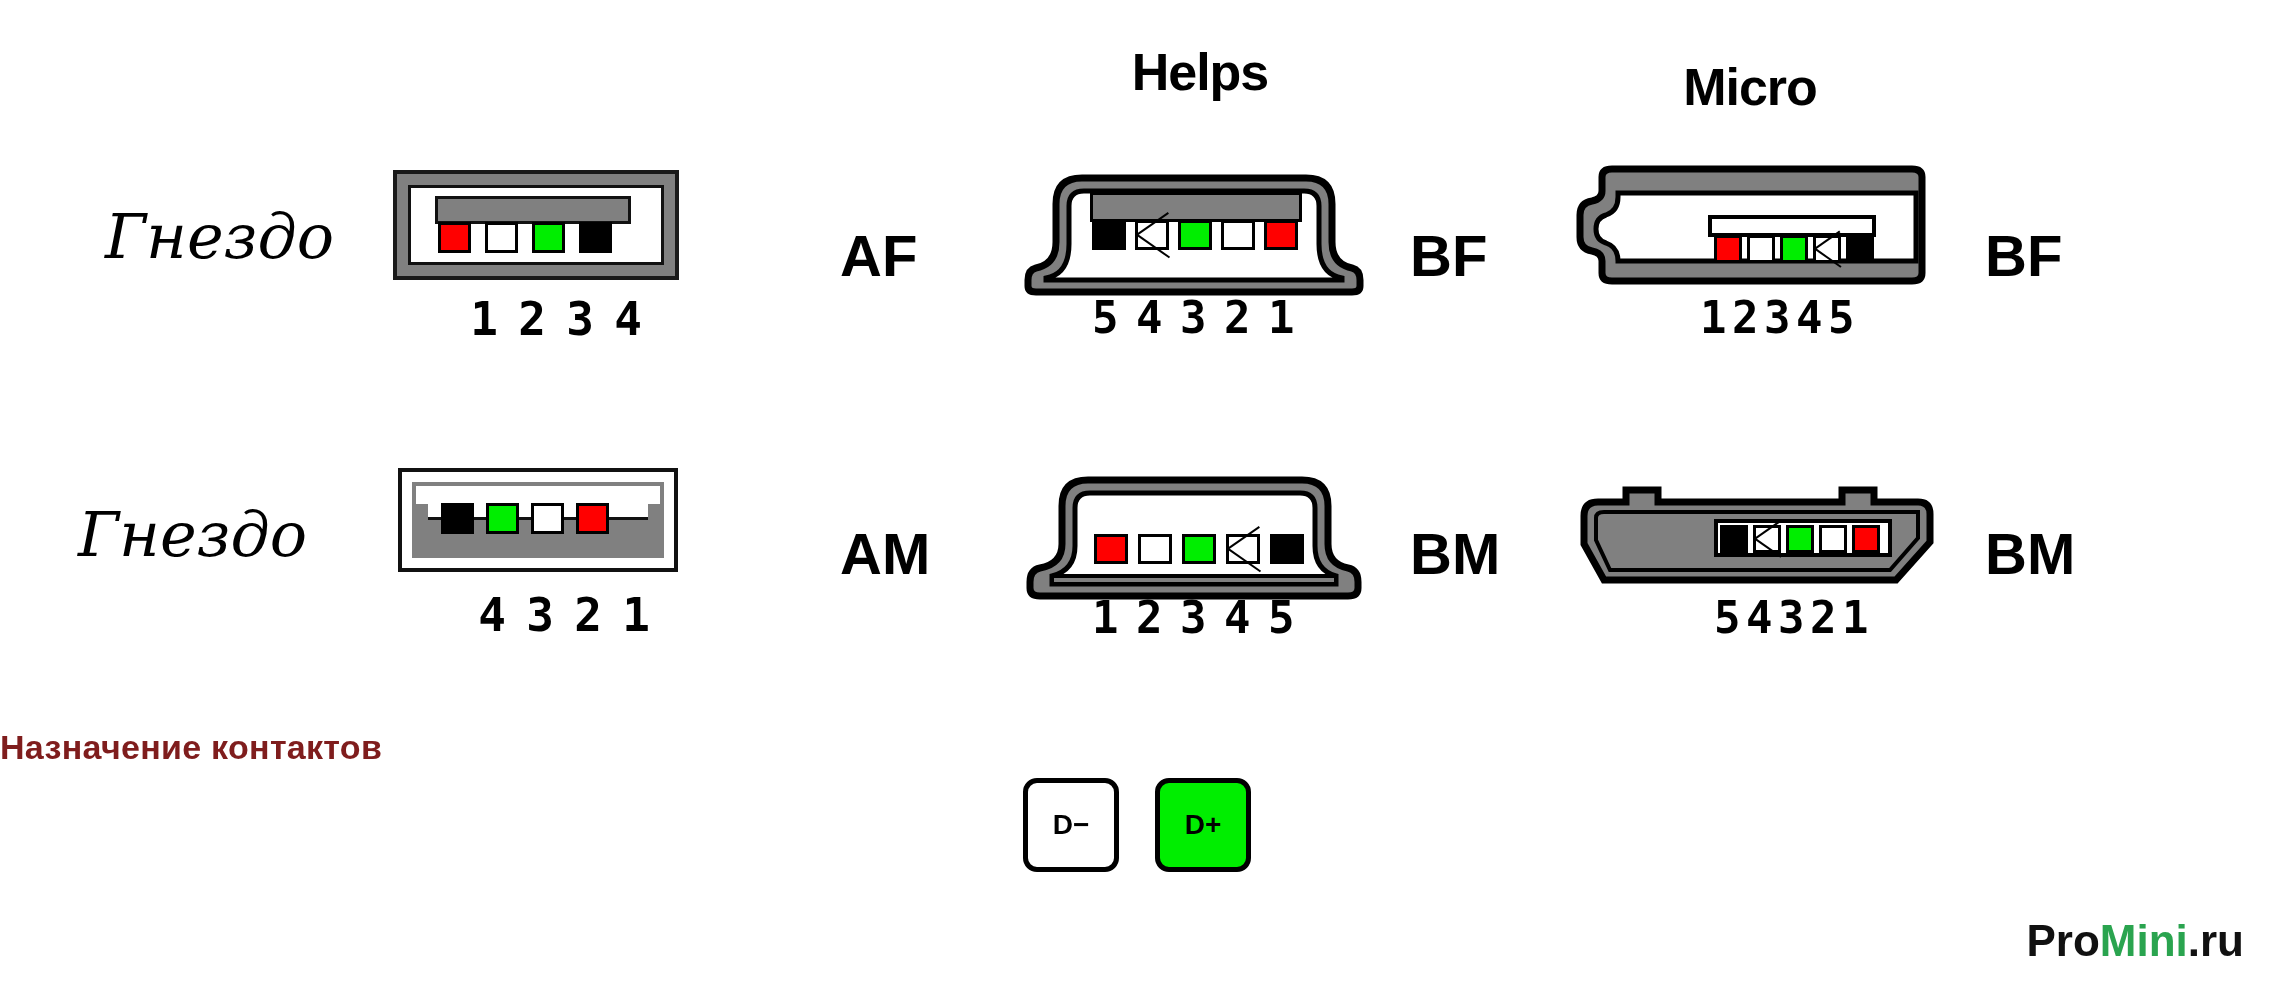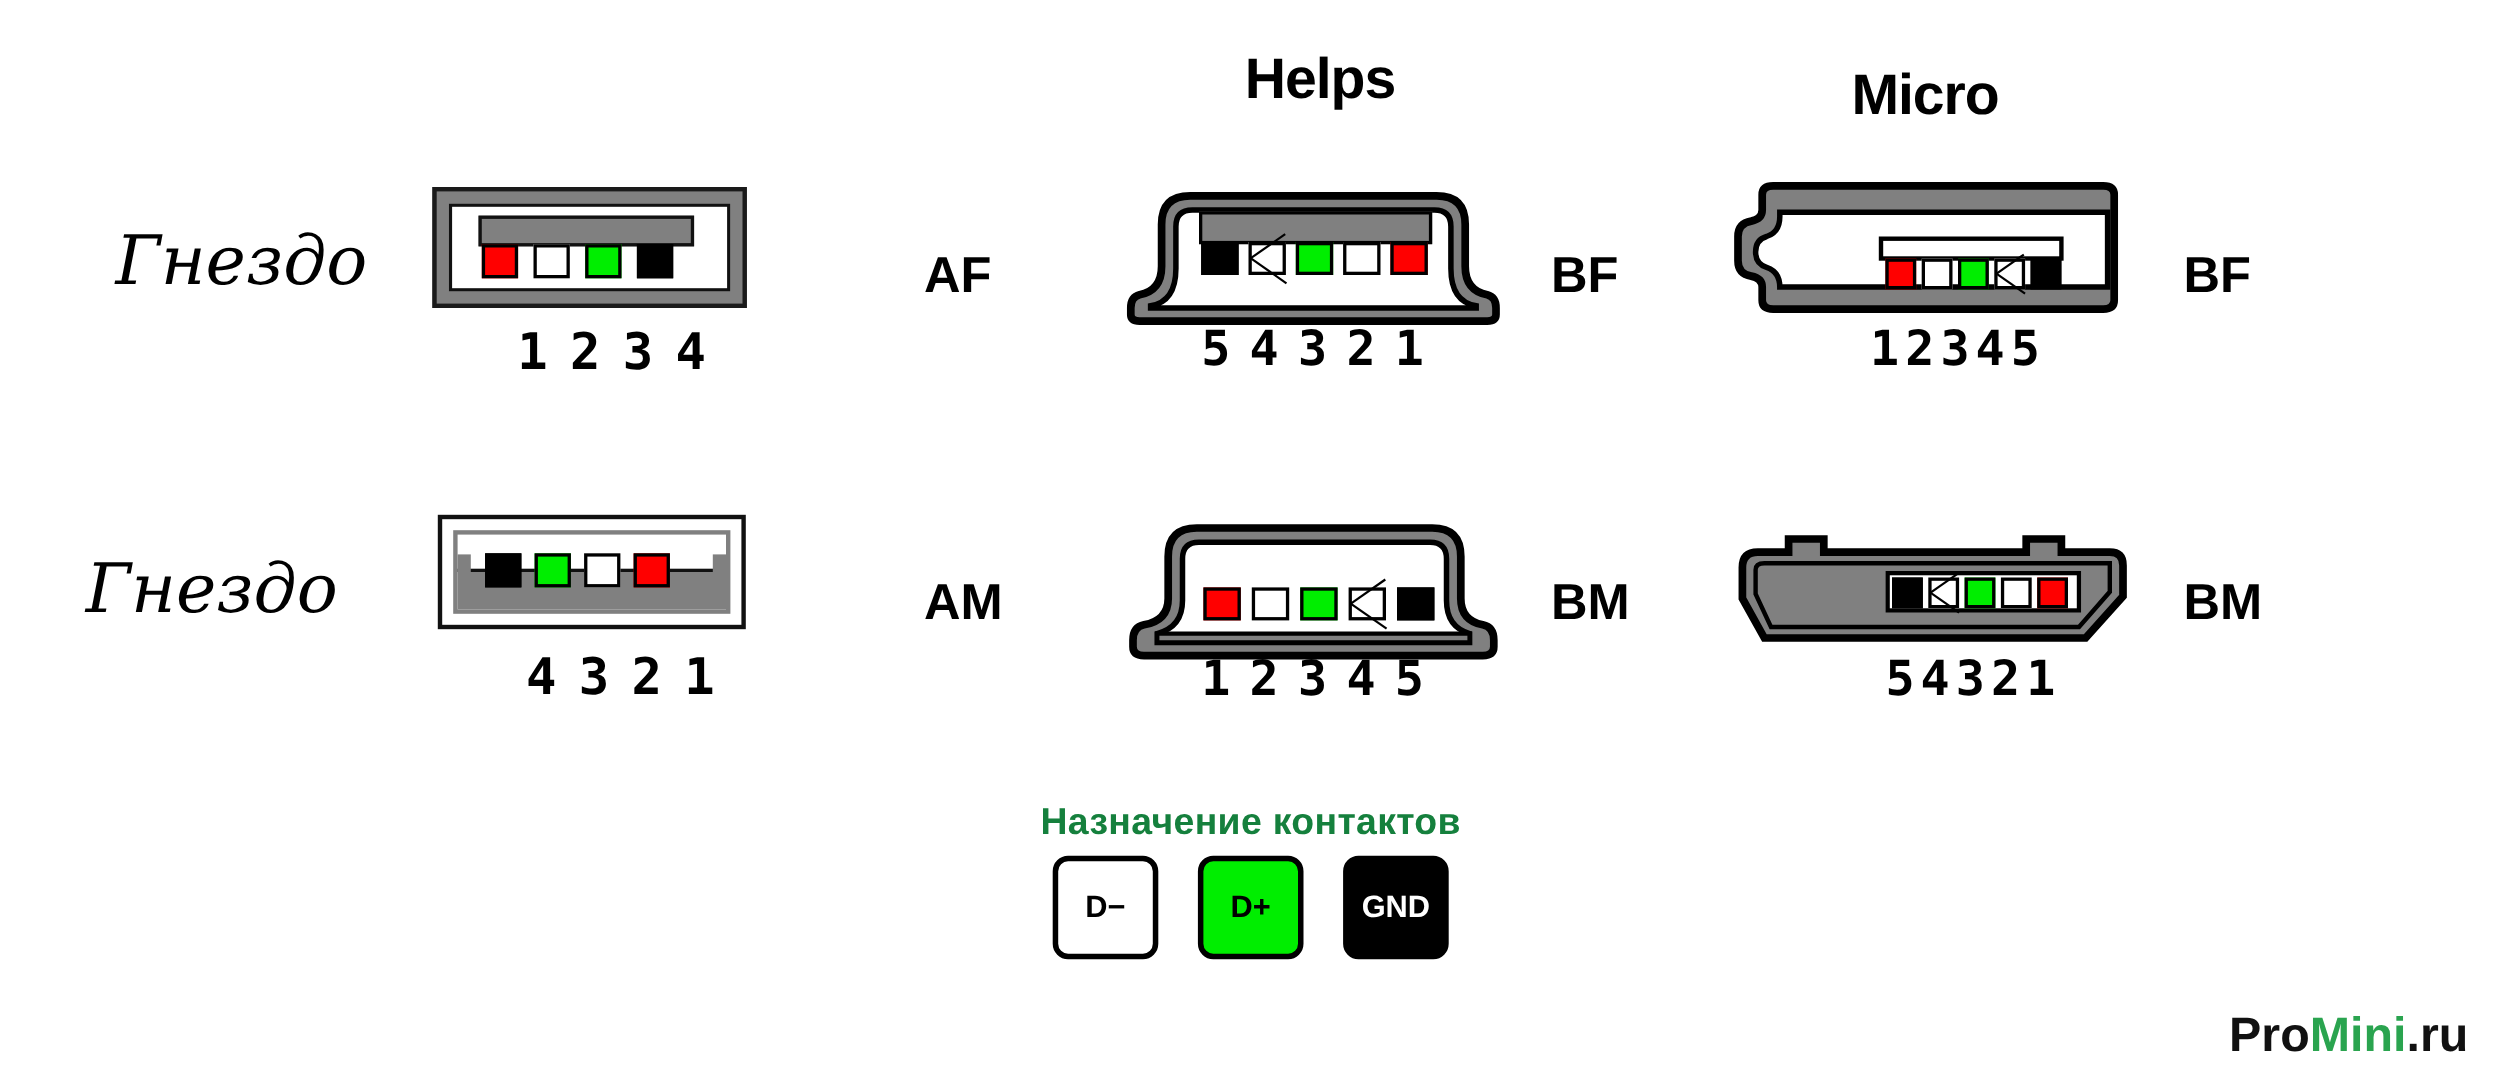--- a/index.html
+++ b/index.html
@@ -19,21 +19,21 @@
 
   
   .row-label{
     font-family:"DejaVu Serif", serif;
     font-style:italic;font-size:62px;color:#000;white-space:nowrap;
   }
 
   
   .type-tag{
     font-family:"Liberation Sans", sans-serif;
-    font-weight:bold;font-size:46px;color:#000;white-space:nowrap;
+    font-weight:bold;font-size:58px;color:#000;white-space:nowrap;
   }
 
   
   .pinnums{
     display:flex;white-space:nowrap;
     font-family:"DejaVu Sans Mono", monospace;
     font-weight:bold;color:#000;
   }
   .pinnums span{display:inline-block;text-align:center;}
 
@@ -126,23 +126,23 @@
     position:absolute;left:148px;top:41px;width:178px;height:38px;
     background:#fff;border:4px solid #000;box-sizing:border-box;
   }
   #bm-micro-pins{position:absolute;left:154px;top:47px;display:flex;gap:5px;}
   #bm-micro-pins .pin{width:28px;height:28px;}
 
   
   
   
   #legend-title{
-    left:0;right:0;top:728px;text-align:center;
-    font-family:"Liberation Sans", sans-serif;
-    font-weight:bold;font-size:34px;color:#15803d;letter-spacing:.3px;
+    left:0;right:0;top:728px;
+    font-family:"Liberation Sans", sans-serif;
+    font-weight:bold;font-size:34px;color:#7f1d1d;letter-spacing:.3px;
   }
   #legend-row{
     left:0;right:0;top:778px;display:flex;justify-content:center;gap:36px;
   }
   .swatch{
     width:96px;height:94px;border-radius:14px;border:5px solid #000;
     box-sizing:border-box;display:flex;align-items:center;justify-content:center;
     font-family:"Liberation Sans", sans-serif;font-weight:bold;
   }
   .sw-label{font-size:28px;}
@@ -313,20 +313,17 @@
 <div class="abs type-tag" style="left:1985px;top:520px;">BM</div>
 
 <div class="abs" id="legend-title">Назначение контактов</div>
 <div class="abs" id="legend-row">
     <div class="swatch" style="background: rgb(255, 255, 255);">
       <span class="sw-label" style="color: rgb(0, 0, 0);">D−</span>
     </div>
     <div class="swatch" style="background: rgb(0, 238, 0);">
       <span class="sw-label" style="color: rgb(0, 0, 0);">D+</span>
     </div>
-    <div class="swatch" style="background: rgb(0, 0, 0);">
-      <span class="sw-label" style="color: rgb(255, 255, 255);">GND</span>
-    </div>
   </div>
 
 <div class="abs" id="watermark">
   <span class="wm-dark">Pro</span><span class="wm-green">Mini</span><span class="wm-dark">.ru</span>
 </div>
 
 </body></html>

